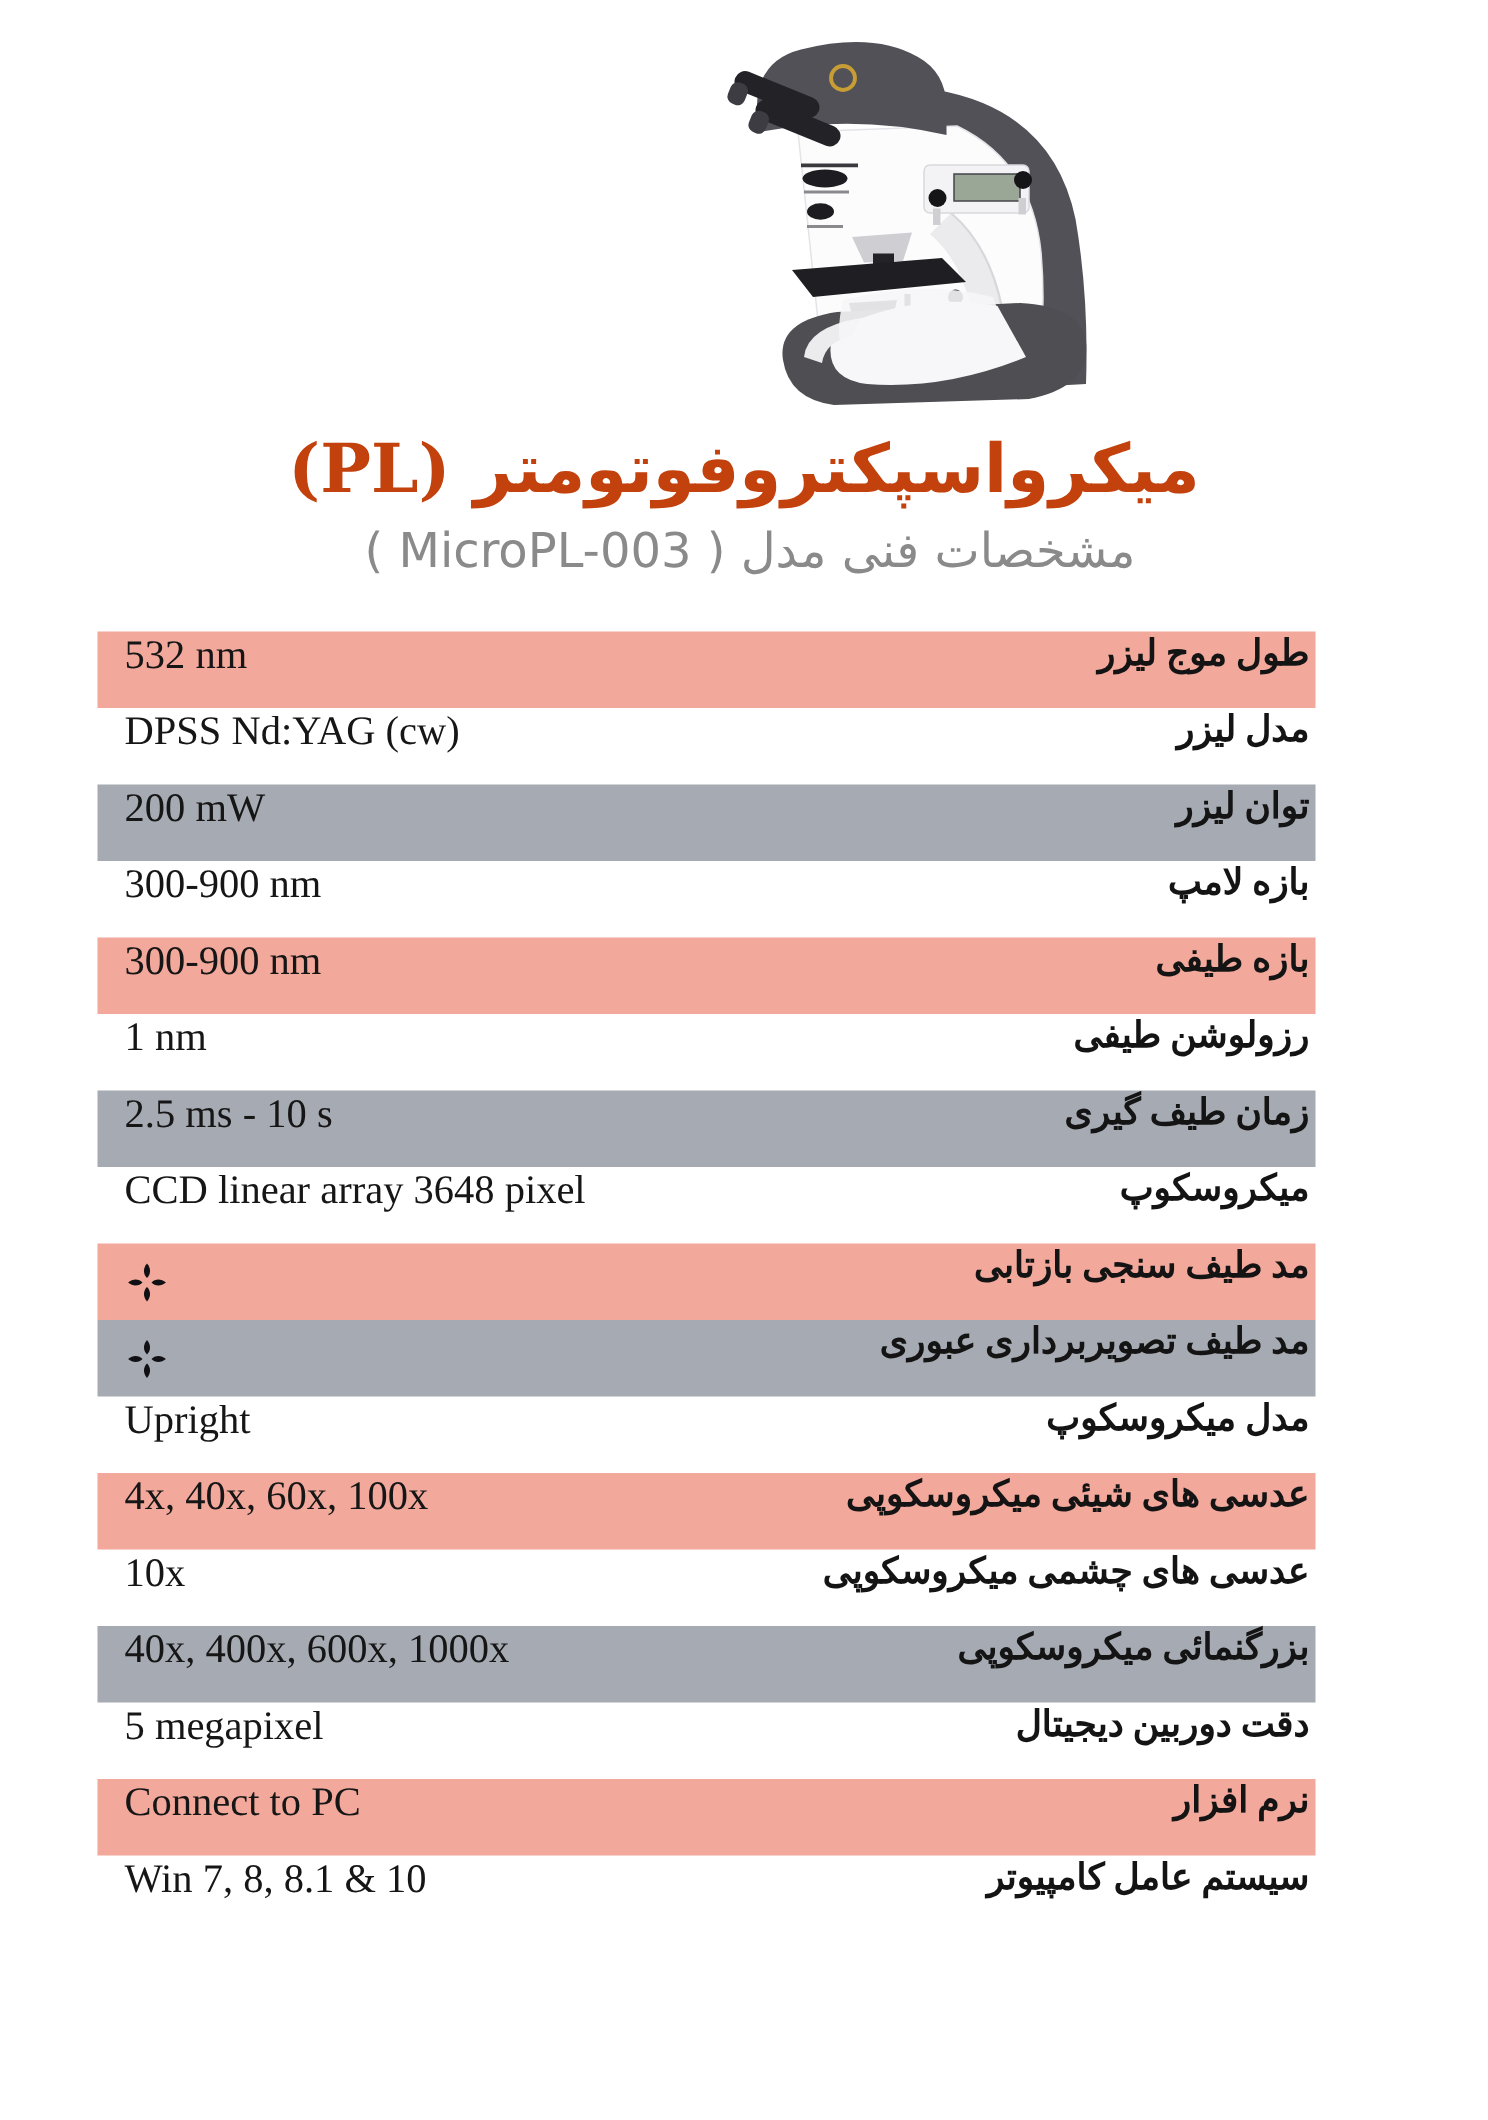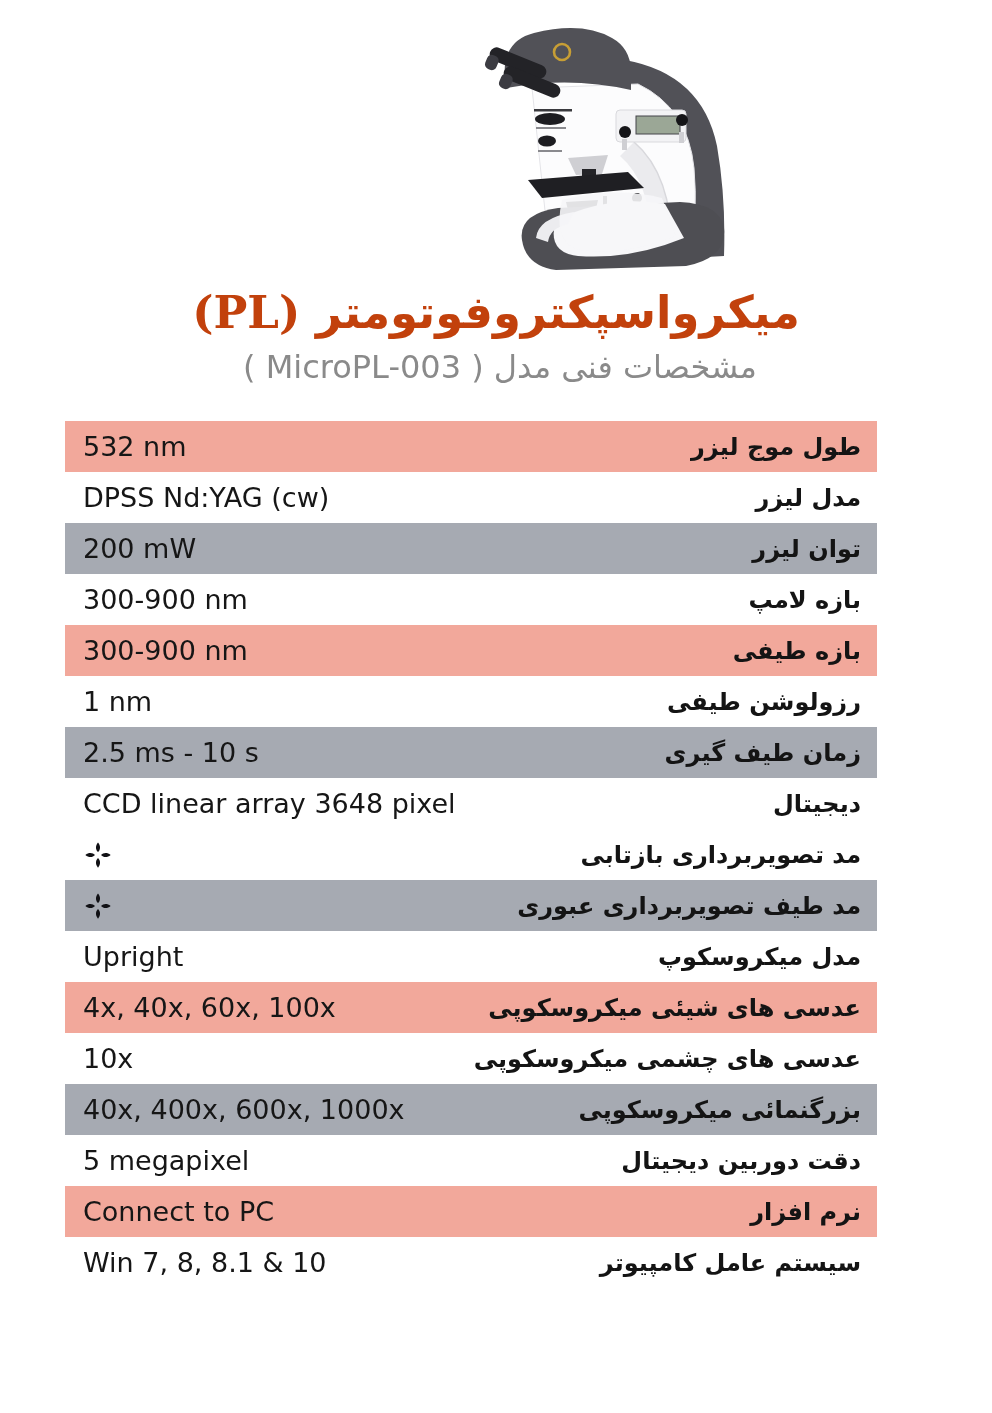--- a/index.html
+++ b/index.html
@@ -27,32 +27,33 @@
     text-align:center; direction:rtl;
     font-size:32px; color:#8a8a8a; font-weight:500;
   }
   .subtitle .sub-en { unicode-bidi:embed; }
 
   
   .spec-table {
     position:absolute; left:65px; top:421px; width:812px;
   }
   .row {
-    height:51px; display:flex; align-items:center;
+    height:51px; display:flex; 
     justify-content:space-between;
+    font-family:Liberation Serif, serif;
   }
   .tone-salmon { background:#f2a89b; }
   .tone-gray   { background:#a6aab2;gap:12px; }
   .tone-white  { background:transparent;gap:18px; }
   .value {
     padding-left:18px; font-size:27px; color:#161616;
     white-space:nowrap; direction:ltr;
   }
   .label {
-    padding-right:16px; font-size:24px; font-weight:bold;
+    padding-right:4px; font-size:24px; font-weight:bold;
     color:#141414; direction:rtl; white-space:nowrap;
   }
   .icon-cell { display:flex; align-items:center; }
   .petal { width:30px; height:30px; display:block; }
 </style>
 </head>
 <body>
 
 <div class="page">
 
@@ -150,37 +151,37 @@
       <div class="label">رزولوشن طیفی</div>
     </div>
 
     <div class="row tone-gray">
       <div class="value">2.5 ms - 10 s</div>
       <div class="label">زمان طیف گیری</div>
     </div>
 
     <div class="row tone-white">
       <div class="value">CCD linear array 3648 pixel</div>
-      <div class="label">دیجیتال</div>
-    </div>
-
-
-    <div class="row tone-white">
+      <div class="label">میکروسکوپ</div>
+    </div>
+
+    <div class="row tone-salmon">
       <div class="value icon-cell">
         <svg class="petal" viewBox="0 0 24 24">
           <g fill="#111115">
             <path d="M12 9.6 C10.1 7.9 9.6 4.6 12 1.9 C14.4 4.6 13.9 7.9 12 9.6 Z"></path>
             <path d="M12 9.6 C10.1 7.9 9.6 4.6 12 1.9 C14.4 4.6 13.9 7.9 12 9.6 Z" transform="rotate(90 12 12)"></path>
             <path d="M12 9.6 C10.1 7.9 9.6 4.6 12 1.9 C14.4 4.6 13.9 7.9 12 9.6 Z" transform="rotate(180 12 12)"></path>
             <path d="M12 9.6 C10.1 7.9 9.6 4.6 12 1.9 C14.4 4.6 13.9 7.9 12 9.6 Z" transform="rotate(270 12 12)"></path>
           </g>
         </svg>
       </div>
-      <div class="label">مد  تصویربرداری بازتابی</div>
-    </div>
+      <div class="label">مد  طیف سنجی بازتابی</div>
+    </div>
+
 
     <div class="row tone-gray">
       <div class="value icon-cell">
         <svg class="petal" viewBox="0 0 24 24">
           <g fill="#111115">
             <path d="M12 9.6 C10.1 7.9 9.6 4.6 12 1.9 C14.4 4.6 13.9 7.9 12 9.6 Z"></path>
             <path d="M12 9.6 C10.1 7.9 9.6 4.6 12 1.9 C14.4 4.6 13.9 7.9 12 9.6 Z" transform="rotate(90 12 12)"></path>
             <path d="M12 9.6 C10.1 7.9 9.6 4.6 12 1.9 C14.4 4.6 13.9 7.9 12 9.6 Z" transform="rotate(180 12 12)"></path>
             <path d="M12 9.6 C10.1 7.9 9.6 4.6 12 1.9 C14.4 4.6 13.9 7.9 12 9.6 Z" transform="rotate(270 12 12)"></path>
           </g>

